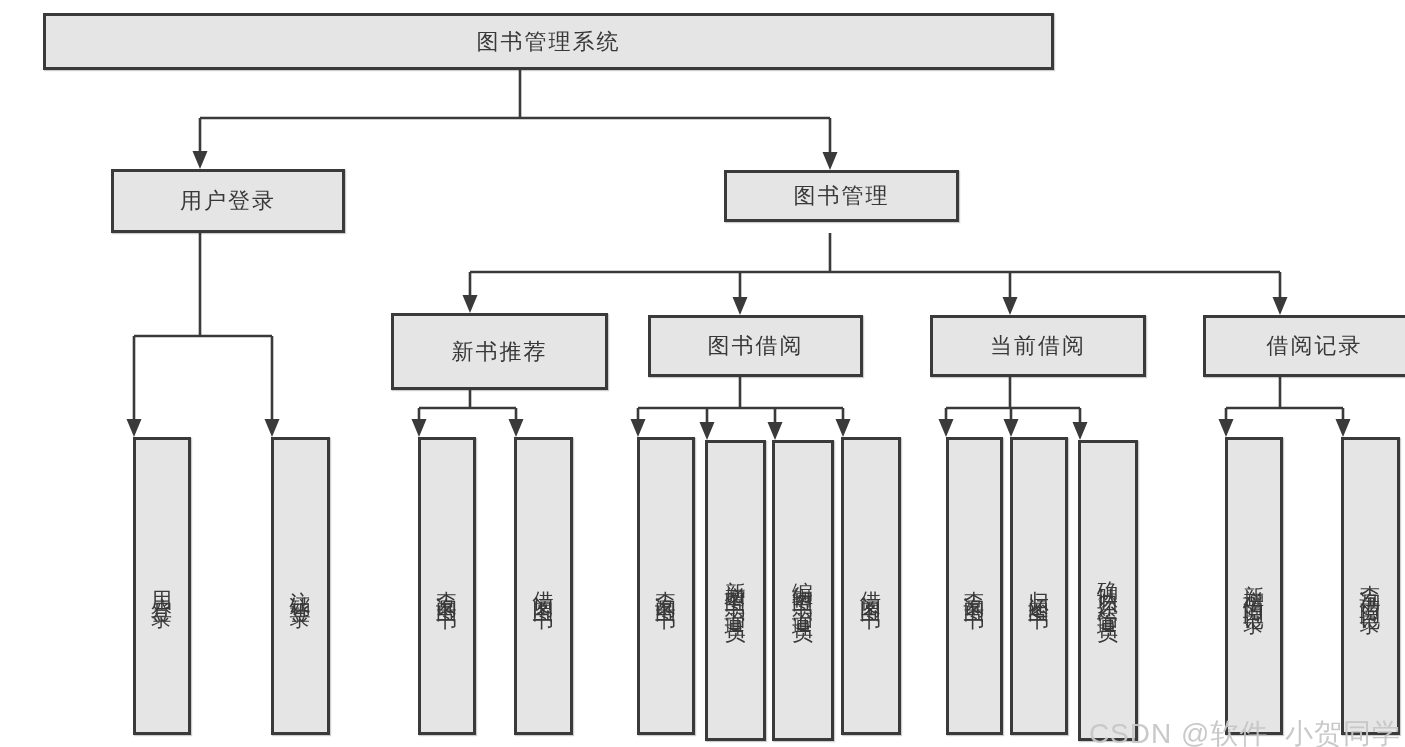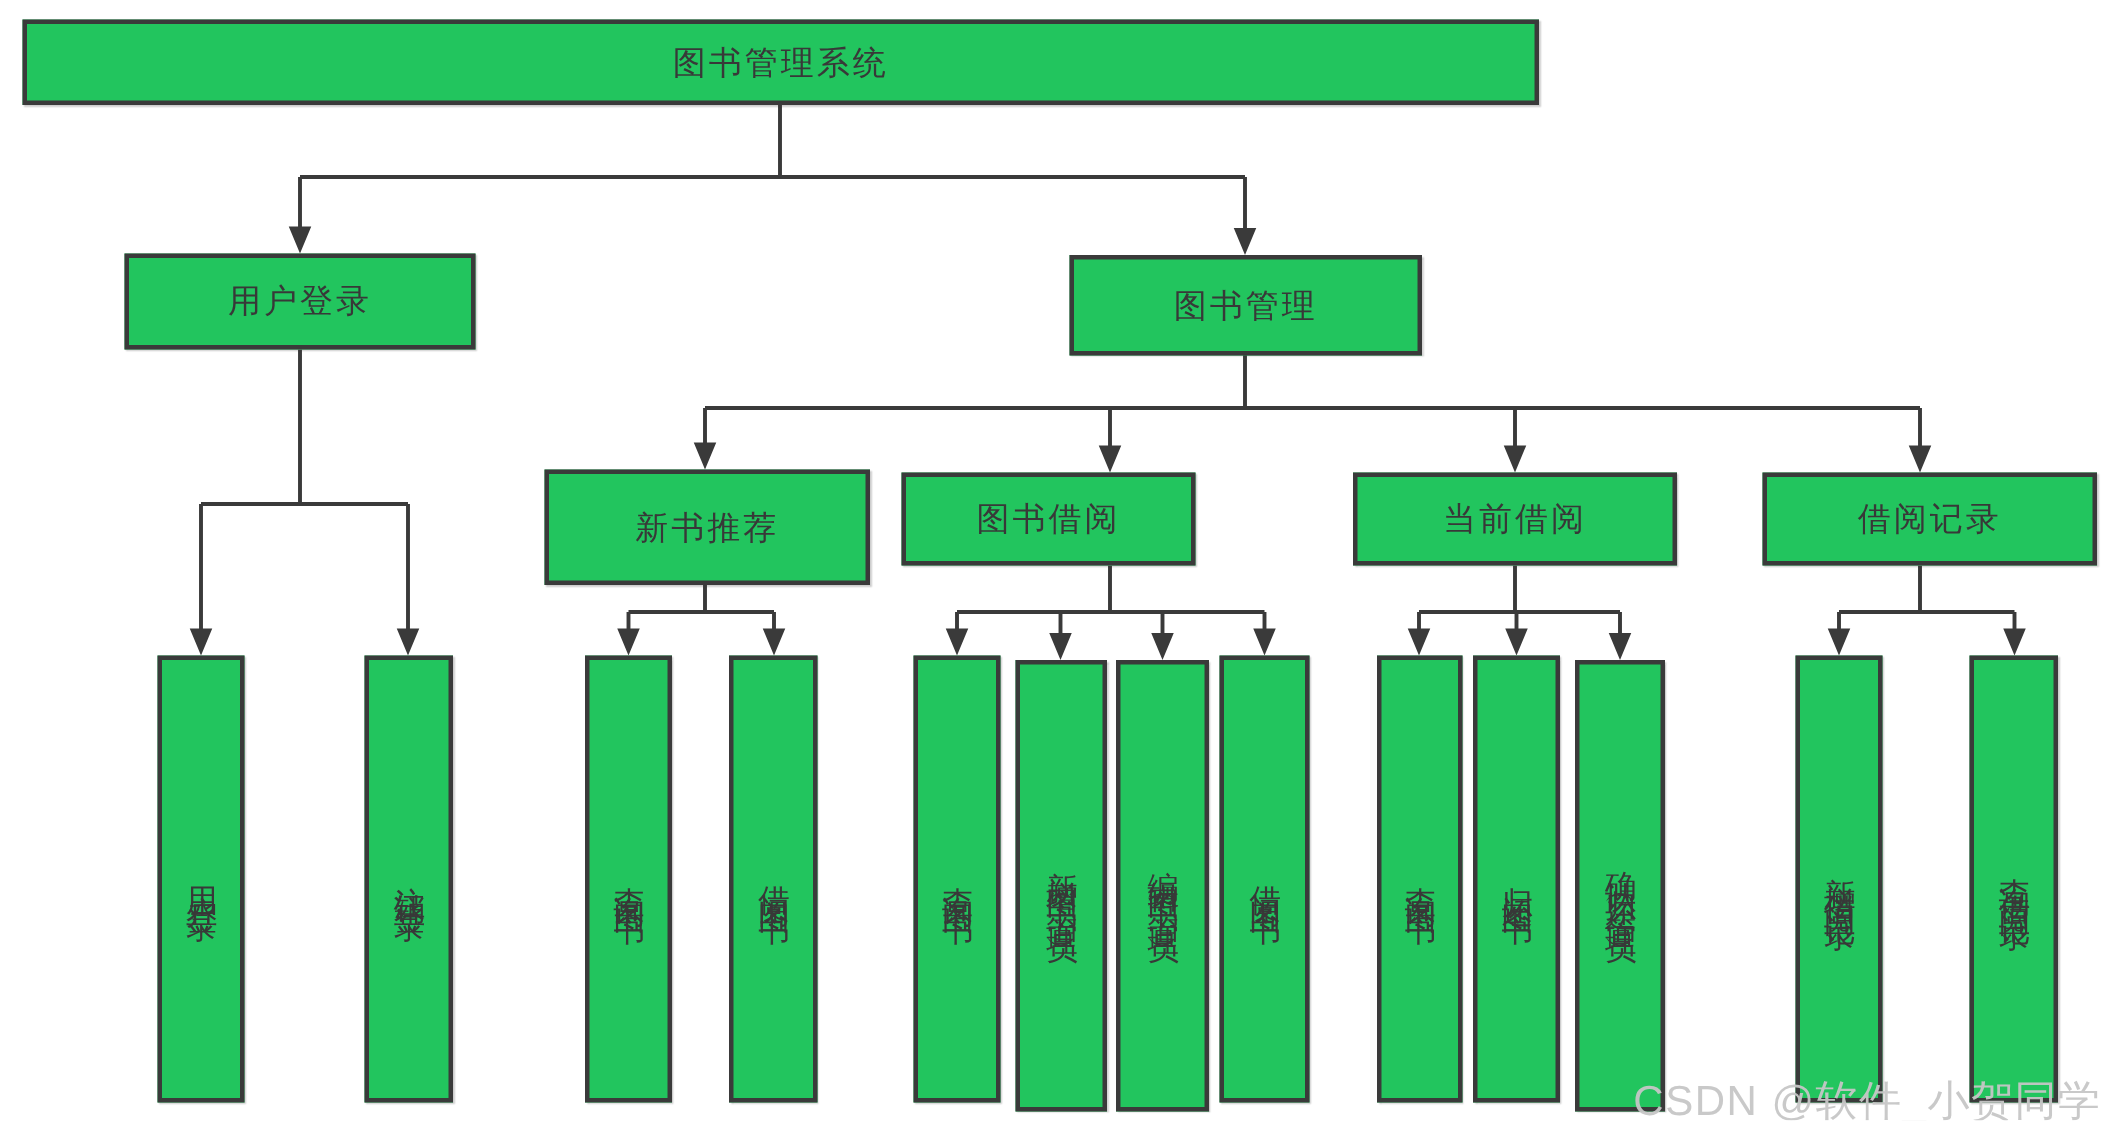--- a/index.html
+++ b/index.html
@@ -7,26 +7,27 @@
     position:relative;
     width:1405px;height:747px;
     background:#ffffff;
     font-family:"Liberation Sans","DejaVu Sans",sans-serif;
     overflow:hidden;
   }
   #wires{position:absolute;left:0;top:0;z-index:1;}
   .node{
     position:absolute;
     box-sizing:border-box;
-    background:#22c55e;
+    background:#e5e5e5;
     border:3px solid #3a3a3a;
     box-shadow:1px 1px 1px rgba(60,60,60,.25);
     display:flex;align-items:center;justify-content:center;
     color:#383838;
     z-index:2;
+    margin-left:28px;
   }
   .h-node{font-size:22px;letter-spacing:2px;white-space:nowrap;}
   .leaf{
     writing-mode:vertical-rl;
     font-size:21px;
     letter-spacing:6px;
     line-height:1;
     padding:8px 0;
   }
   #watermark{
@@ -74,24 +75,24 @@
       M938.5 419 L953.5 419 L946 437 Z
       M1003.5 419 L1018.5 419 L1011 437 Z
       M1072.5 422 L1087.5 422 L1080 440 Z
       M1218.5 419 L1233.5 419 L1226 437 Z
       M1335.5 419 L1350.5 419 L1343 437 Z"></path>
   </svg>
 
   <div class="node h-node" style="left:15px;top:13px;width:1011px;height:57px">图书管理系统</div>
 
   <div class="node h-node" style="left:83px;top:169px;width:234px;height:64px">用户登录</div>
-  <div class="node h-node" style="left:713px;top:170px;width:235px;height:67px">图书管理</div>
+  <div class="node h-node" style="left:696px;top:170px;width:235px;height:52px">图书管理</div>
 
   <div class="node h-node" style="left:363px;top:313px;width:217px;height:77px">新书推荐</div>
-  <div class="node h-node" style="left:601px;top:315px;width:196px;height:62px">图书借阅</div>
+  <div class="node h-node" style="left:620px;top:315px;width:215px;height:62px">图书借阅</div>
   <div class="node h-node" style="left:902px;top:315px;width:216px;height:62px">当前借阅</div>
   <div class="node h-node" style="left:1175px;top:315px;width:223px;height:62px">借阅记录</div>
 
   <div class="node leaf" style="left:105px;top:437px;width:58px;height:298px">用户登录</div>
   <div class="node leaf" style="left:243px;top:437px;width:59px;height:298px">注销登录</div>
 
   <div class="node leaf" style="left:390px;top:437px;width:58px;height:298px">查询图书</div>
   <div class="node leaf" style="left:486px;top:437px;width:59px;height:298px">借阅图书</div>
 
   <div class="node leaf" style="left:609px;top:437px;width:58px;height:298px">查询图书</div>

